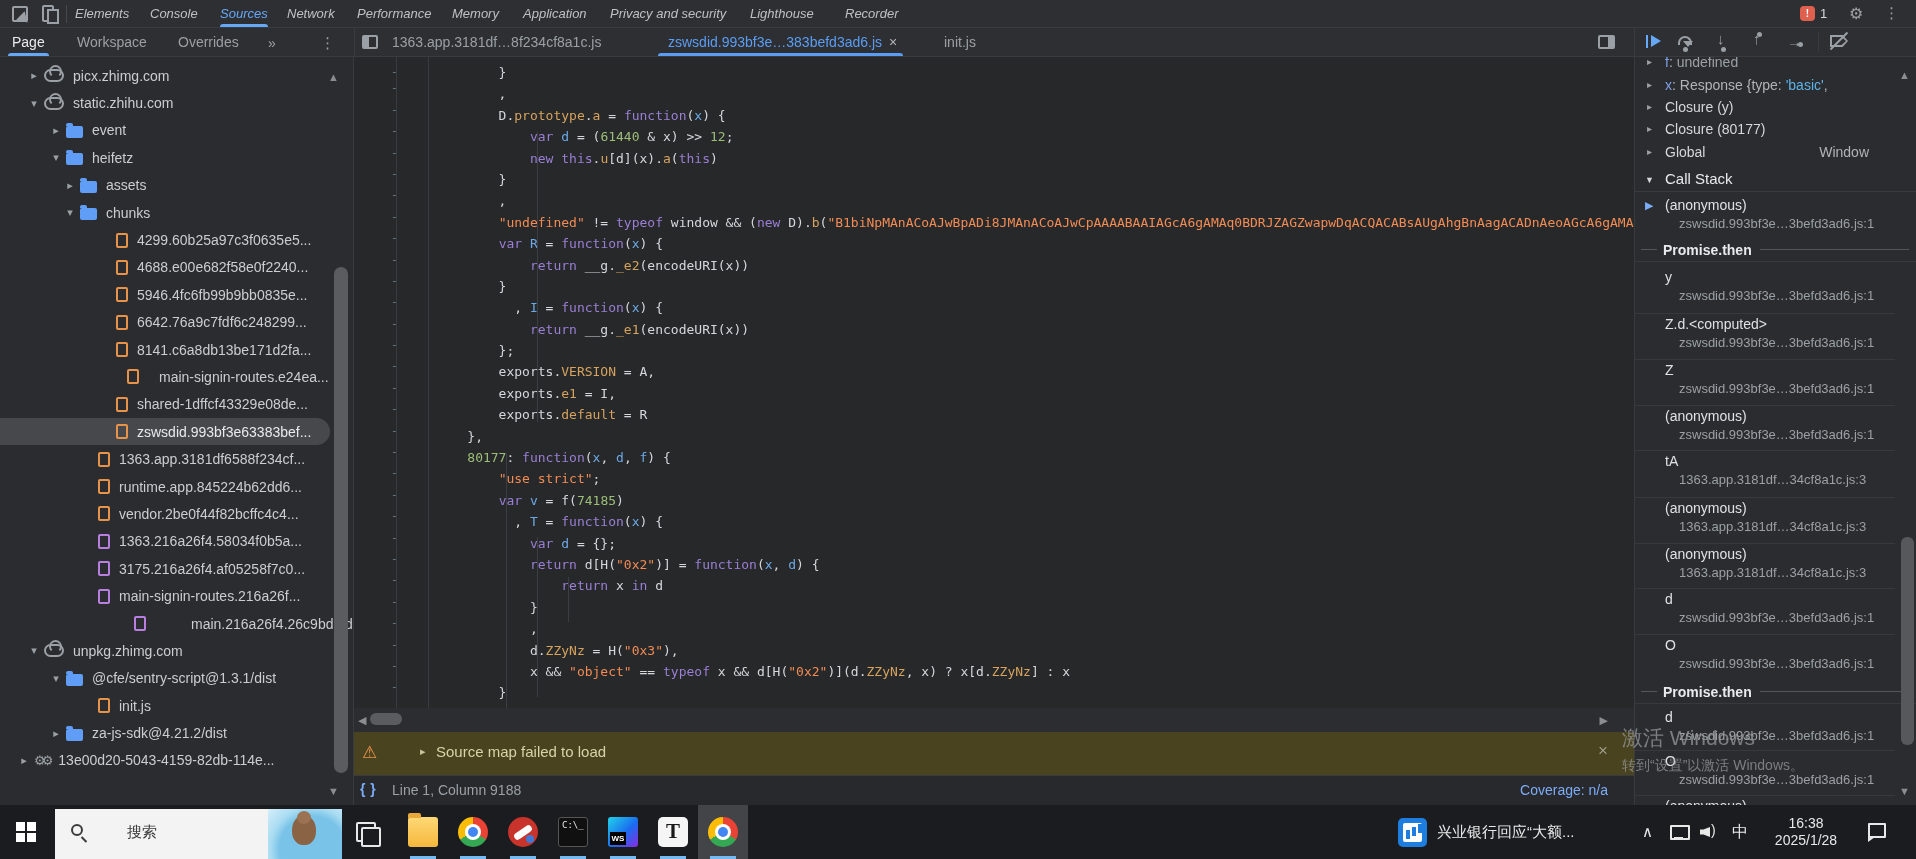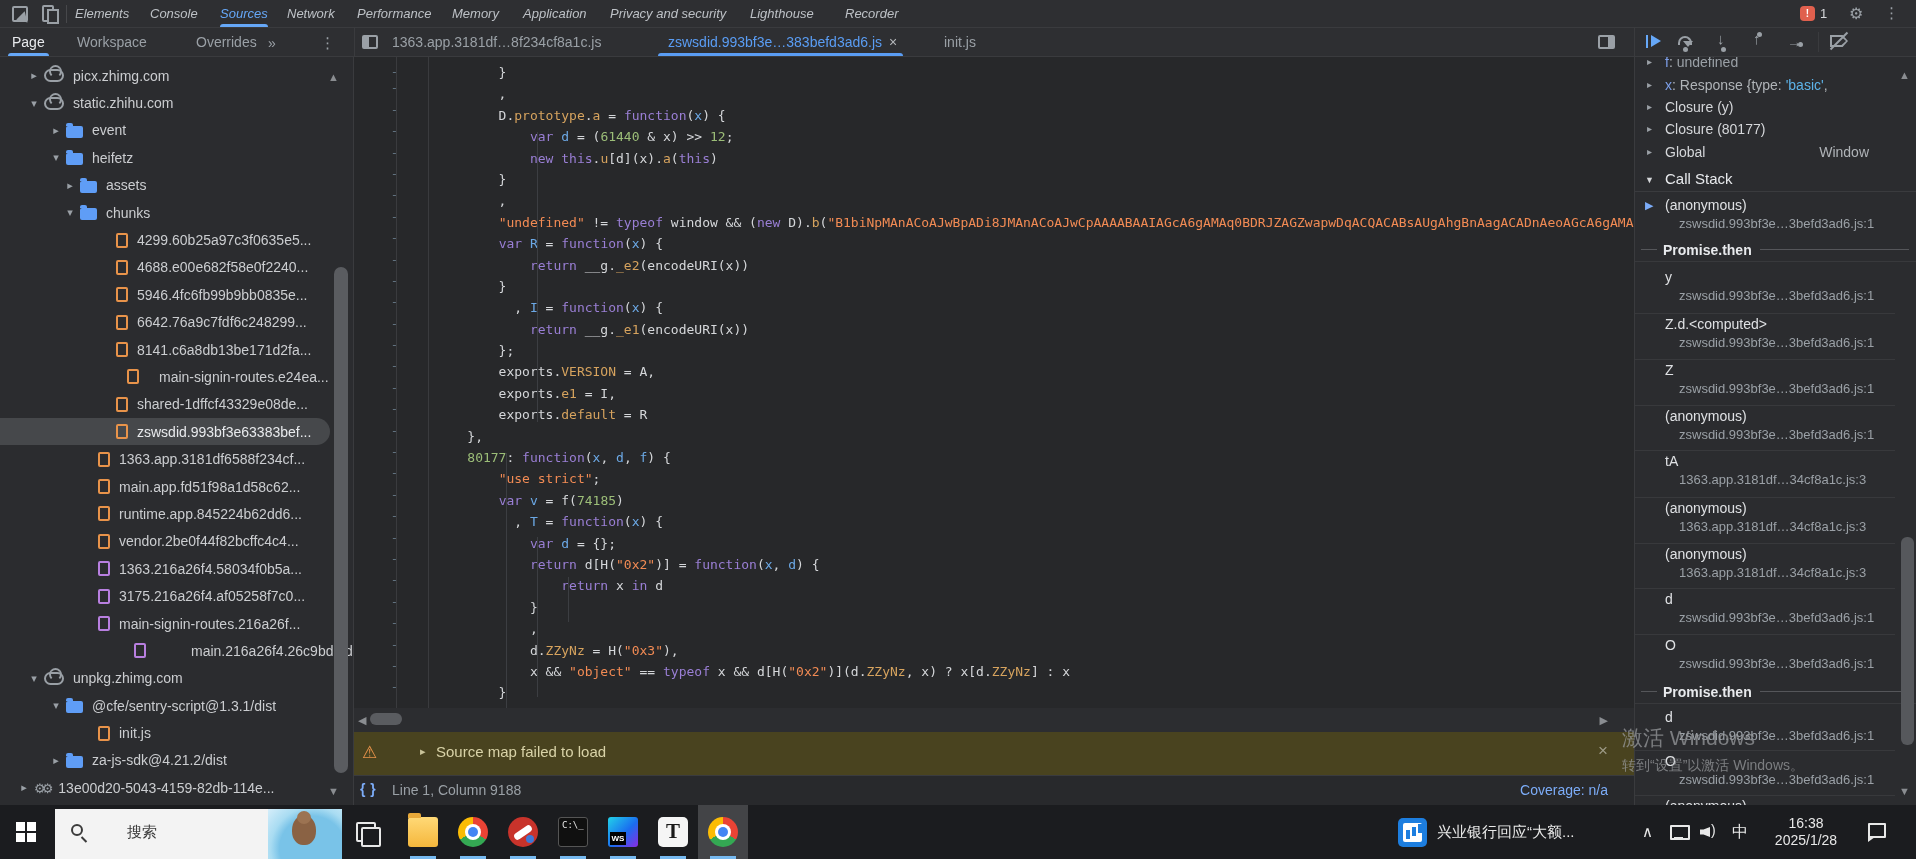--- a/index.html
+++ b/index.html
@@ -195,21 +195,21 @@
     <div id="err-badge">!</div>
     <div id="err-count">1</div>
     <div class="icon-gear">⚙</div>
     <div class="icon-kebab">⋮</div>
   </div>
 
   <div id="secondbar">
     <div id="sbtabs">
         <div class="sbtab active" style="left: 12px;">Page</div>
         <div class="sbtab" style="left: 77px;">Workspace</div>
-        <div class="sbtab" style="left: 196px;">Overrides</div>
+        <div class="sbtab" style="left: 178px;">Overrides</div>
       </div>
     <div class="icon-nav-more">»</div>
     <div class="icon-dots">⋮</div>
     <div class="vline" style="left:354px"></div>
     <div class="icon-collapse-left"></div>
     <div id="edtabs">
         <div class="edtab" style="left: 392px;"><span>1363.app.3181df…8f234cf8a1c.js</span></div>
         <div class="edtab active" style="left: 668px;"><span>zswsdid.993bf3e…383befd3ad6.js</span><span class="close">×</span></div>
         <div class="edtab" style="left: 944px;"><span>init.js</span></div>
       </div>
@@ -341,27 +341,20 @@
             <span class="i-file" style="display:block"></span>
           </span>
           <span>zswsdid.993bf3e63383bef...</span>
         </div>
         <div class="trow" style="padding-left: 78px;">
           <span class="tarrow"></span>
           <span class="ticon">
             <span class="i-file" style="display:block"></span>
           </span>
           <span>1363.app.3181df6588f234cf...</span>
-        </div>
-        <div class="trow" style="padding-left: 78px;">
-          <span class="tarrow"></span>
-          <span class="ticon">
-            <span class="i-file" style="display:block"></span>
-          </span>
-          <span>main.app.fd51f98a1d58c62...</span>
         </div>
         <div class="trow" style="padding-left: 78px;">
           <span class="tarrow"></span>
           <span class="ticon">
             <span class="i-file" style="display:block"></span>
           </span>
           <span>runtime.app.845224b62dd6...</span>
         </div>
         <div class="trow" style="padding-left: 78px;">
           <span class="tarrow"></span>

